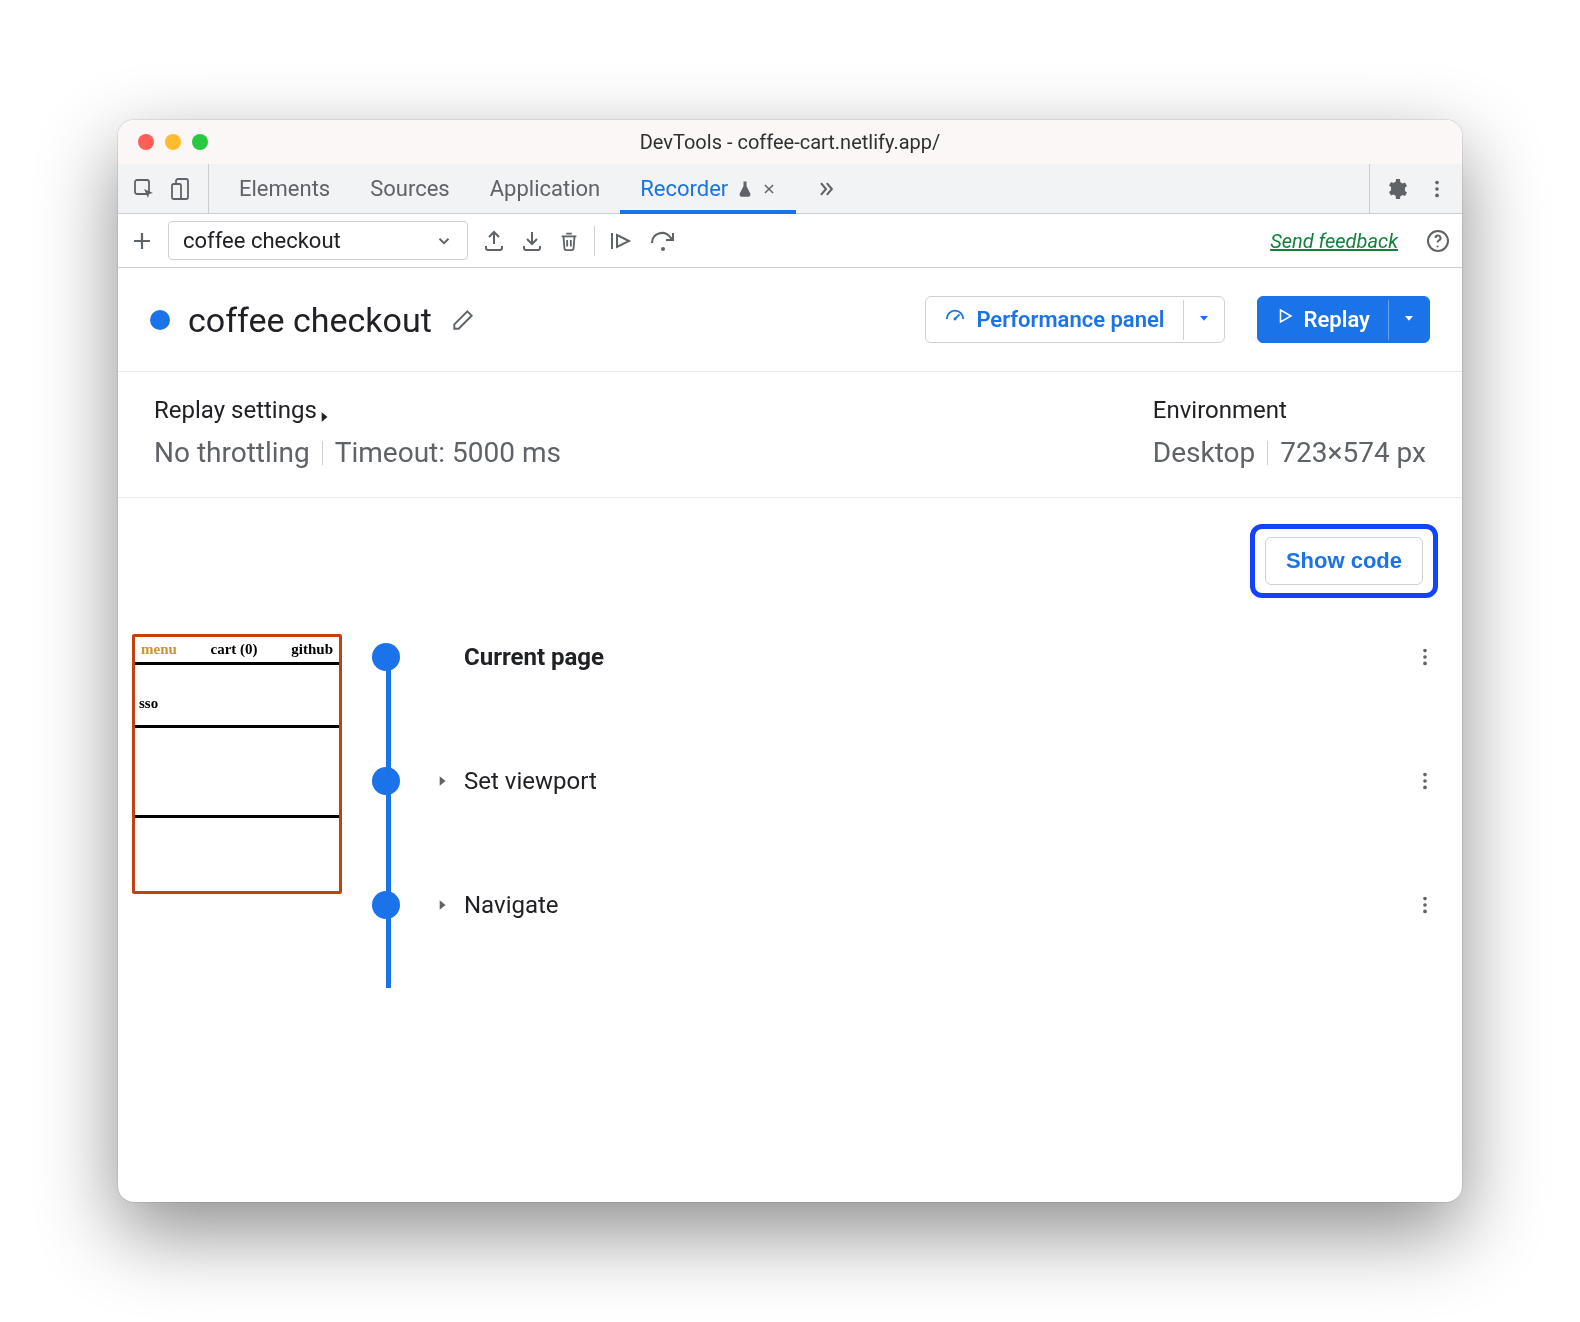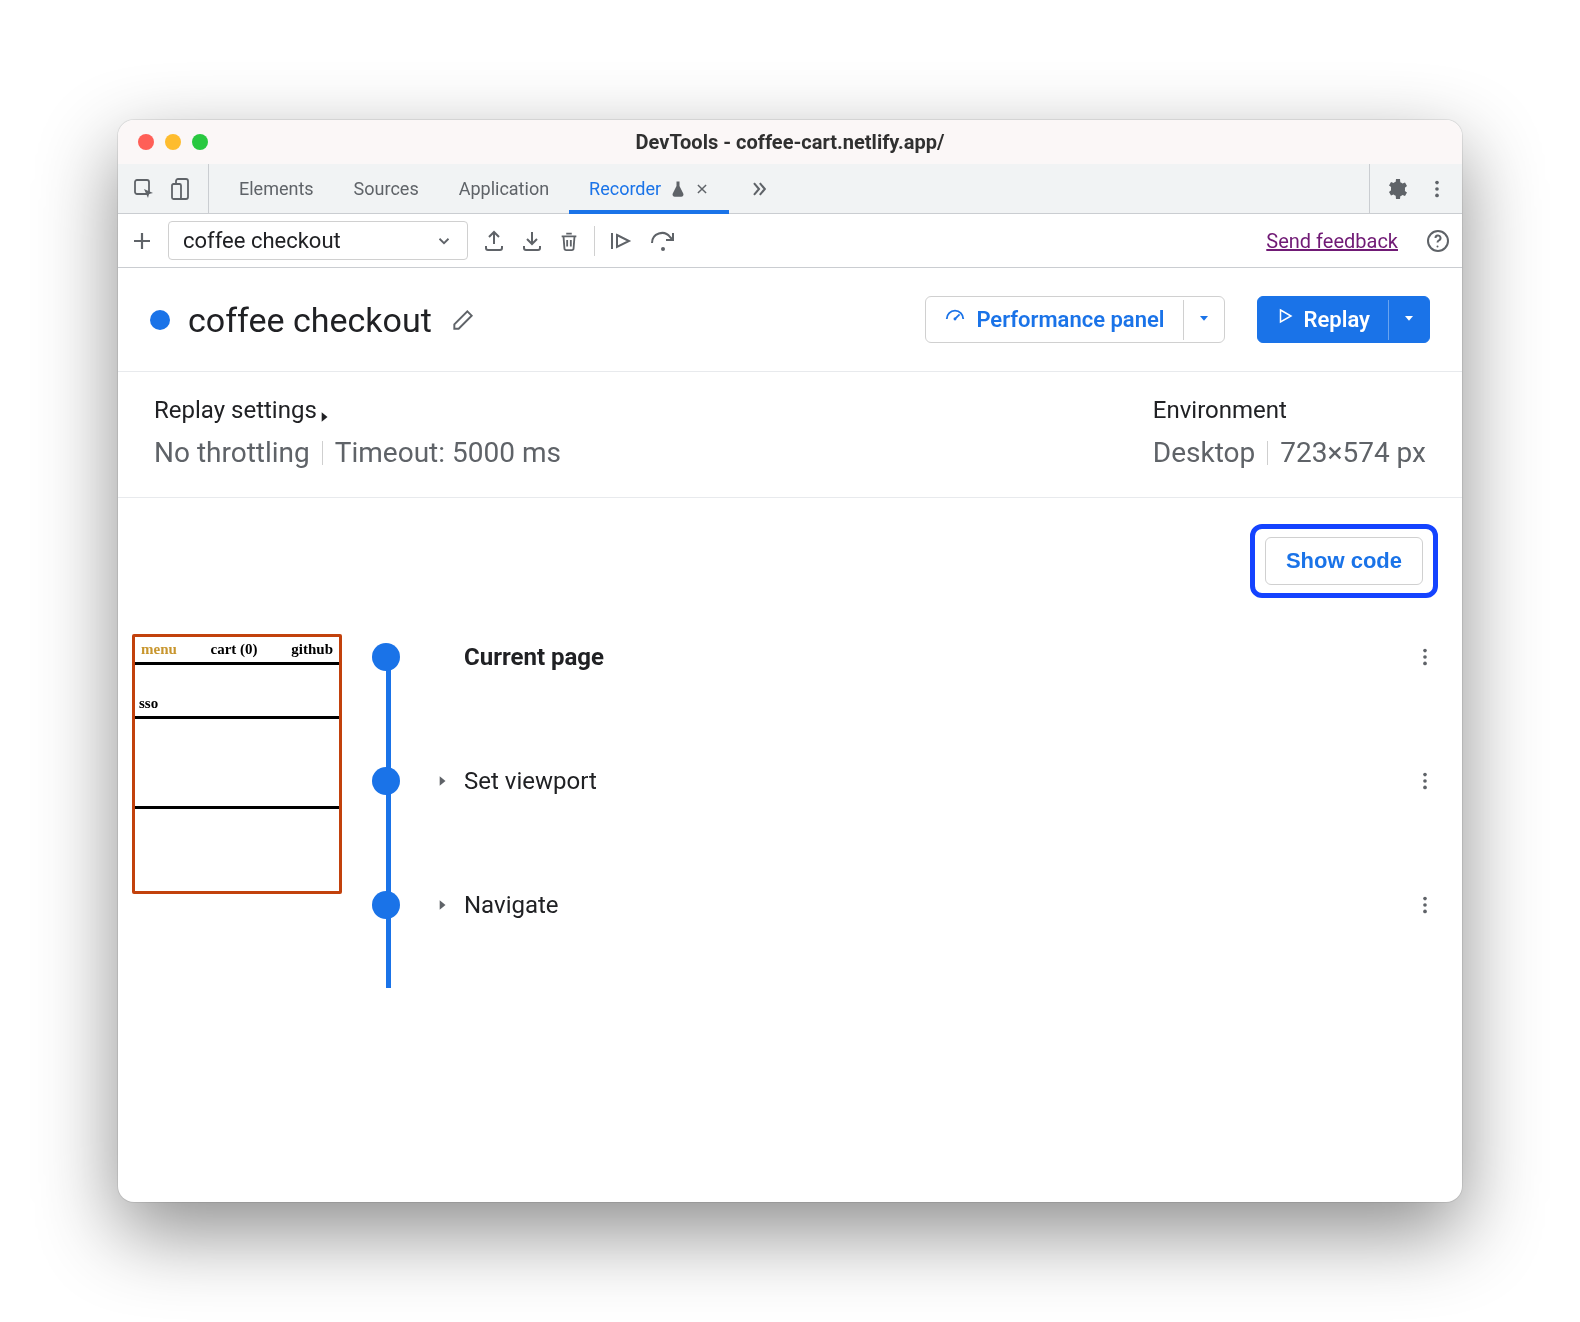--- a/index.html
+++ b/index.html
@@ -18,45 +18,45 @@
   
   .titlebar {
     height:44px; background:#fbf7f7;
     display:flex; align-items:center;
     position:relative;
     border-top-left-radius:16px; border-top-right-radius:16px;
   }
   .traffic-lights { display:flex; gap:11px; position:absolute; left:20px; }
   .tl { width:16px; height:16px; border-radius:50%; }
   .tl.red{background:#ff5f57;} .tl.yellow{background:#febc2e;} .tl.green{background:#28c840;}
-  .title-text { margin:12px auto; font-size:20px; font-weight:700; color:#303030; }
+  .title-text { margin:12px auto; font-size:20px; font-weight:400; color:#303030; }
 
   
   .panelbar {
     height:50px; background:#f1f3f4; border-bottom:1px solid #cacdd1;
     display:flex; align-items:stretch;
   }
   .panelbar .left-tools{display:flex;align-items:center;padding:0 14px;gap:14px;border-right:1px solid #cacdd1;}
   .panelbar .tabs{display:flex;align-items:stretch;flex:1;padding-left:10px;}
-  .tab{display:flex;align-items:center;padding:0 20px;font-size:18px;color:#5f6368;cursor:pointer;gap:8px;position:relative;}
+  .tab{display:flex;align-items:center;padding:0 20px;font-size:22px;color:#5f6368;cursor:pointer;gap:8px;position:relative;}
   .tab.active{color:#1a73e8;}
   .tab.active::after{content:"";position:absolute;left:0;right:0;bottom:-1px;height:4px;background:#1a73e8;}
   .panelbar .right-tools{display:flex;align-items:center;padding:0 14px;gap:18px;border-left:1px solid #cacdd1;}
   .icon{display:flex;align-items:center;justify-content:center;color:#5f6368;}
   .icon svg{display:block;}
 
   
   .recorder-tb{
     height:54px;border-bottom:1px solid #cacdd1;
     display:flex;align-items:center;padding:0 12px;gap:14px;
   }
   .rec-select{display:flex;align-items:center;gap:12px;border:1px solid #d0d0d0;border-radius:4px;padding:6px 14px;font-size:22px;color:#202124;}
   .rec-sep{width:1px;height:30px;background:#d0d0d0;}
   .tb-spacer{flex:1;}
-  .feedback{font-size:20px;color:#701a75;text-decoration:underline;}
+  .feedback{font-size:20px;color:#15803d;text-decoration:underline;font-style:italic;}
 
   
   .title-row{display:flex;align-items:center;padding:28px 32px;border-bottom:1px solid #e8eaed;gap:18px;}
   .bluedot{width:20px;height:20px;border-radius:50%;background:#1a73e8;}
   .rec-title{font-size:34px;font-weight:400;color:#202124;}
   .title-spacer{flex:1;}
   .pill{display:flex;align-items:center;border:1px solid #d0d0d0;border-radius:6px;overflow:hidden;}
   .pill .seg{display:flex;align-items:flex-start;padding:10px 18px;font-size:22px;color:#1a73e8;font-weight:600;gap:10px;}
   .pill .dd{border-left:1px solid #d0d0d0;padding:10px 12px;color:#1a73e8;}
   .pill.solid{background:#1a73e8;border-color:#1a73e8;}
@@ -74,21 +74,21 @@
   
   .showcode-row{display:flex;justify-content:flex-end;padding:26px 24px;}
   .showcode-highlight{border:5px solid #1443ff;border-radius:12px;padding:8px 10px;}
   .showcode-btn{border:1px solid #d0d0d0;border-radius:6px;padding:10px 20px;font-size:22px;color:#1a73e8;font-weight:600;background:#fff;}
 
   
   .steps{position:relative;padding:10px 26px 0 14px;display:flex;gap:30px;}
   .thumb{width:210px;height:260px;border:3px solid #c2410c;border-radius:2px;background:#fff;overflow:hidden;font-family:Georgia,serif;}
   .thumb-hdr{display:flex;justify-content:space-between;padding:4px 6px;border-bottom:3px solid #000;font-size:15px;font-weight:700;}
   .thumb-hdr span:first-child{color:#c8962e;}
-  .thumb-row2{border-bottom:3px solid #000;height:54px;padding:30px 4px 0;font-size:15px;font-weight:700;}
+  .thumb-row2{border-bottom:3px solid #000;height:63px;padding:30px 4px 0;font-size:15px;font-weight:700;}
   .thumb-row3{height:90px;border-bottom:3px solid #000;}
   .timeline-col{position:relative;flex:1;}
   .tl-line{position:absolute;left:14px;top:14px;bottom:-60px;width:5px;background:#1a73e8;}
   .step{display:flex;align-items:center;height:46px;margin-bottom:78px;position:relative;}
   .step:last-child{margin-bottom:0;}
   .step .dot{width:28px;height:28px;border-radius:50%;background:#1a73e8;position:relative;z-index:1;}
   .step .chev{margin-left:34px;color:#5f6368;width:16px;visibility:hidden;}
   .step.collapsible .chev{visibility:visible;}
   .step .label{margin-left:14px;font-size:24px;color:#202124;}
   .step.current .label{font-weight:700;}

